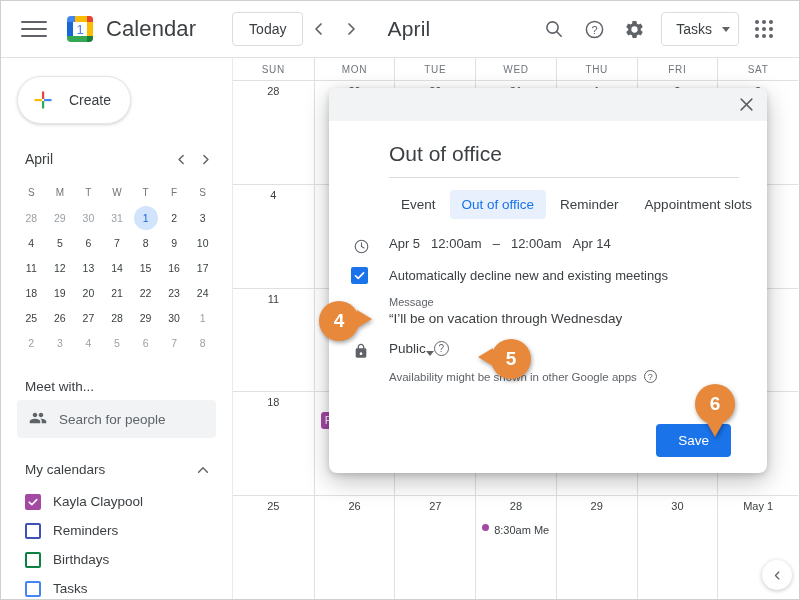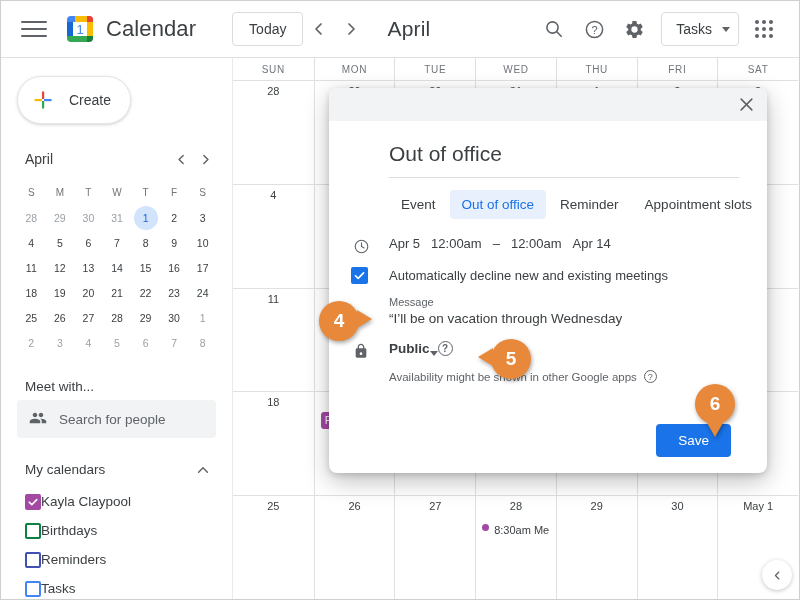--- a/index.html
+++ b/index.html
@@ -91,21 +91,21 @@
   .sec-title { font-size: 13.5px; color: #3c4043; padding: 6px 0 6px 8px; }
   .search-people {
     height: 38px; background: #f1f3f4; border-radius: 4px;
     display: flex; align-items: center; gap: 12px; padding-left: 12px;
     font-size: 13.5px; color: #5f6368; cursor: text;
   }
   .caltitle-row { display:flex; align-items:center; margin: 18px 16px 0 16px;}
   .caltitle-row .sec-title { flex: 1; padding-left: 8px; }
   .chev { width: 26px; height: 26px; display:flex; align-items:center;justify-content:center; color:#5f6368; cursor:pointer;}
   .cal-list { margin: 4px 16px 0 16px; }
-  .cal-item { display: flex; align-items: center; gap: 0; height: 29px; padding-left: 8px; cursor: pointer;}
+  .cal-item { display: flex; align-items: center; gap: 12px; height: 29px; padding-left: 8px; cursor: pointer;}
   .cbox { width: 16px; height: 16px; border-radius: 2px; border: 2px solid; flex: none;
           display: flex; align-items: center; justify-content: center; }
   .cbox.on { border-color: transparent; }
   .cal-name { font-size: 13.5px; color: #3c4043; }
 
   
   .grid-wrap { position: absolute; left: 232px; top: 57px; right: 1px; bottom: 1px; background:#fff; }
   .dow-row { display: grid; grid-template-columns: repeat(7, 1fr); height: 23px; border-bottom: 1px solid #e0e0e0; }
   .dow-row div {
     font-size: 10px; color: #70757a; letter-spacing: .7px;
@@ -153,21 +153,21 @@
   .row-icon { position: absolute; left: -38px; top: 0px; width: 20px; height: 20px;
               display: flex; align-items: center; justify-content: center; color: #5f6368; }
   .row-text { font-size: 13px; color: #3c4043; display:flex; align-items:center; gap: 11px;}
   .chk {
     width: 17px; height: 17px; background: #1a73e8; border-radius: 2px;
     display: flex; align-items: center; justify-content: center; flex: none;
     position: absolute; left: -38px; top: -1px; cursor: pointer;
   }
   .msg-label { font-size: 11px; color: #5f6368; }
   .msg-value { font-size: 13.5px; color: #3c4043; margin-top: 3px; }
-  .vis-row { display: flex; align-items: flex-end; gap: 0; font-weight: bold; }
+  .vis-row { display: flex; align-items: flex-end; gap: 0; }
   .vis-val { font-size: 13.5px; color: #3c4043; cursor: pointer; }
   .help-circ { width: 15px; height: 15px; border: 1.3px solid #5f6368; border-radius: 50%;
                color: #5f6368; font-size: 10px; display:flex; align-items:center; justify-content:center;
                cursor: pointer; flex:none; }
   .avail-row { font-size: 11.5px; color: #5f6368; display:flex; align-items:center; gap: 7px; margin-top: 14px; }
   .save-btn {
     position: absolute; right: 36px; bottom: 16px;
     background: #1a73e8; color: #fff; border: none; border-radius: 4px;
     height: 33px; padding: 0 22px; font-size: 13.5px; cursor: pointer;
     font-family: "Liberation Sans", sans-serif;
@@ -472,26 +472,26 @@
     <div class="cal-list" id="cal-list">
         <div class="cal-item">
           <span class="cbox on" style="border-color: rgb(163, 73, 164); background: rgb(163, 73, 164);">
             <svg width="12" height="12" viewBox="0 0 16 16">
               <path d="M3 8.3 L6.4 11.6 L13 4.8" stroke="#fff" stroke-width="2.2" fill="none" stroke-linecap="round" stroke-linejoin="round"></path>
             </svg>
           </span>
           <span class="cal-name">Kayla Claypool</span>
         </div>
         <div class="cal-item">
+          <span class="cbox" style="border-color: rgb(63, 81, 181);"></span>
+          <span class="cal-name">Reminders</span>
+        </div>
+        <div class="cal-item">
           <span class="cbox" style="border-color: rgb(11, 128, 67);"></span>
           <span class="cal-name">Birthdays</span>
-        </div>
-        <div class="cal-item">
-          <span class="cbox" style="border-color: rgb(63, 81, 181);"></span>
-          <span class="cal-name">Reminders</span>
         </div>
         <div class="cal-item">
           <span class="cbox" style="border-color: rgb(66, 133, 244);"></span>
           <span class="cal-name">Tasks</span>
         </div>
       </div>
 
   </div>
 
   <div class="grid-wrap">

